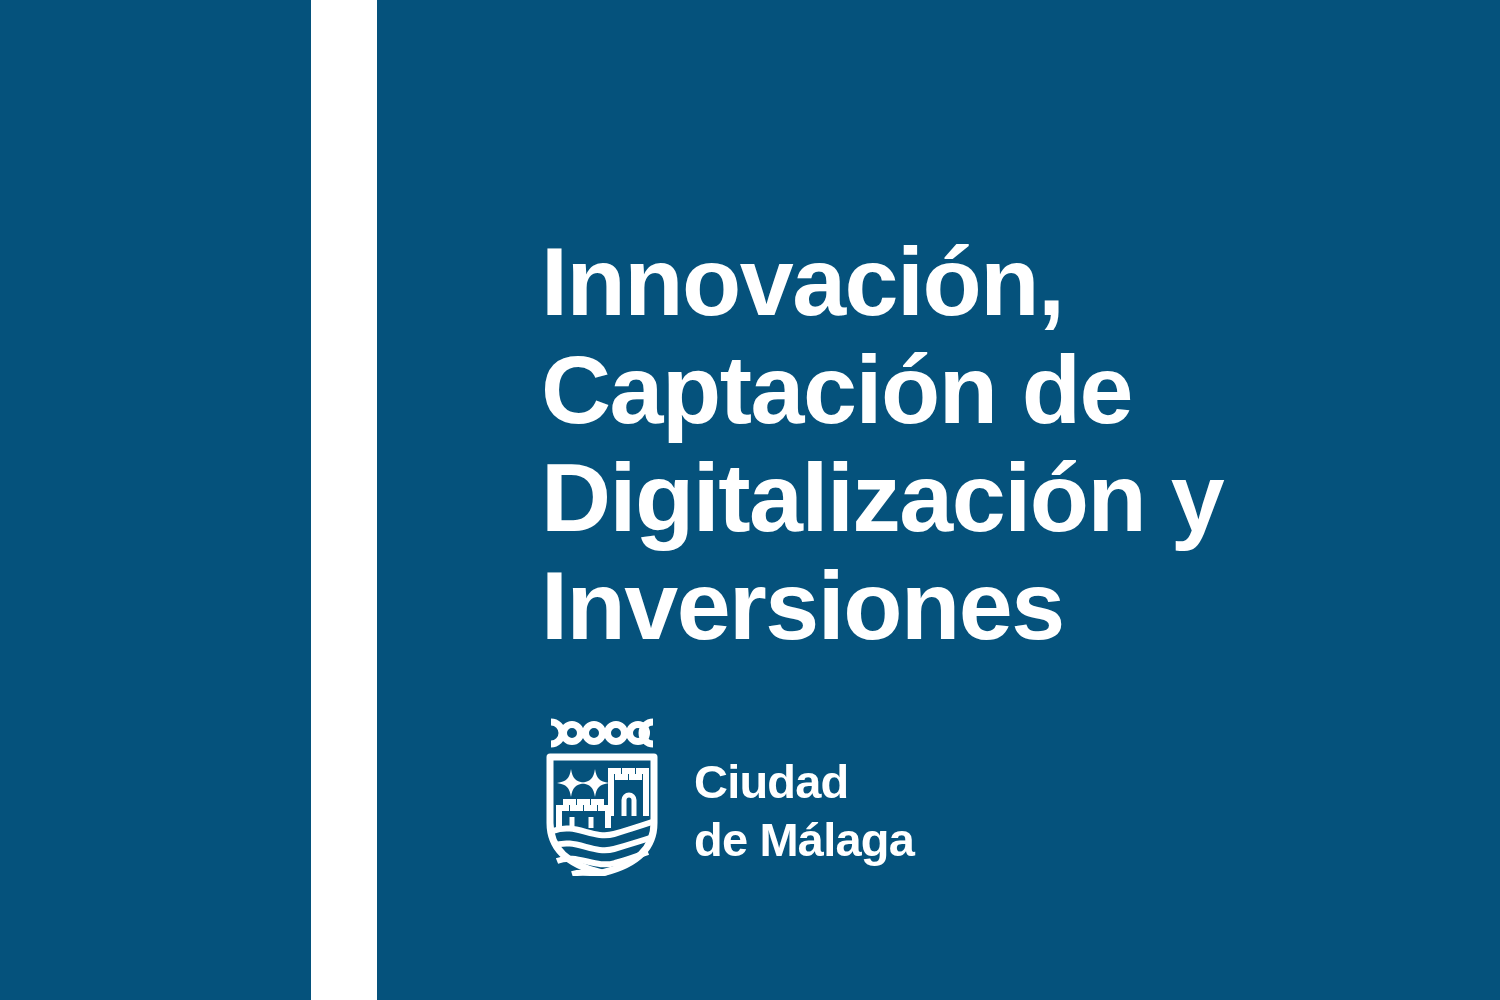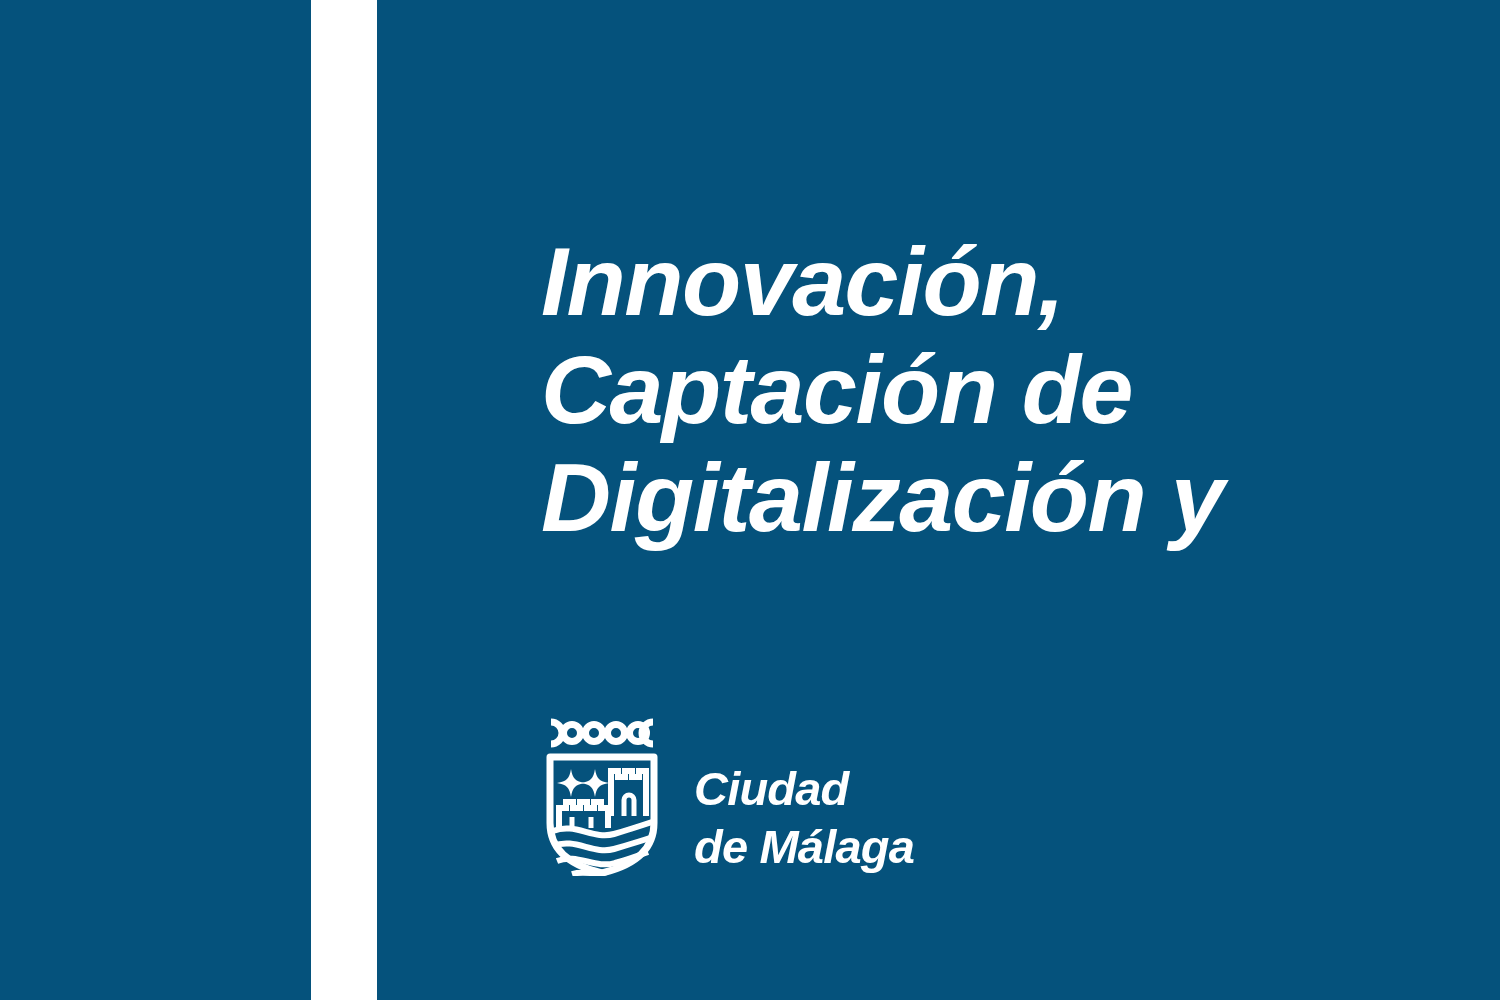--- a/index.html
+++ b/index.html
@@ -15,21 +15,20 @@
     font-family: "Liberation Sans", "DejaVu Sans", sans-serif;
     background: #05527c;
   }
 
   .slide {
     position: relative;
     width: 1500px;
     height: 1000px;
     background: #05527c;
     overflow: hidden;
-    font-style: italic;
   }
 
   
   .accent-stripe {
     position: absolute;
     top: 0;
     left: 311px;
     width: 66px;
     height: 1000px;
     background: #ffffff;
@@ -52,21 +51,21 @@
     letter-spacing: -1.5px;
     white-space: nowrap;
   }
 
   
   .logo-lockup {
     position: absolute;
     left: 541px;
     top: 716px;
     display: flex;
-    align-items: flex-end;
+    align-items: center;
   }
 
   .shield-mark {
     display: block;
     width: 122px;
     height: 160px;
     flex: none;
   }
 
   .wordmark {
@@ -89,20 +88,21 @@
 <body>
 
 <div class="slide">
 
   <div class="accent-stripe"></div>
 
   <div class="headline">
     <span class="headline-line">Innovación,</span>
     <span class="headline-line">Captación de</span>
     <span class="headline-line">Digitalización y</span>
+    <span class="headline-line">Inversiones</span>
   </div>
 
   <div class="logo-lockup">
 
     <svg class="shield-mark" viewBox="0 0 122 160" aria-hidden="true">
       <g fill="none" stroke="#ffffff" stroke-width="7">
 
         <path d="M 10 6 A 11 11 0 0 1 10 28" stroke-width="7" stroke-linecap="butt"></path>
 
         <circle cx="31" cy="17" r="8.5"></circle>

